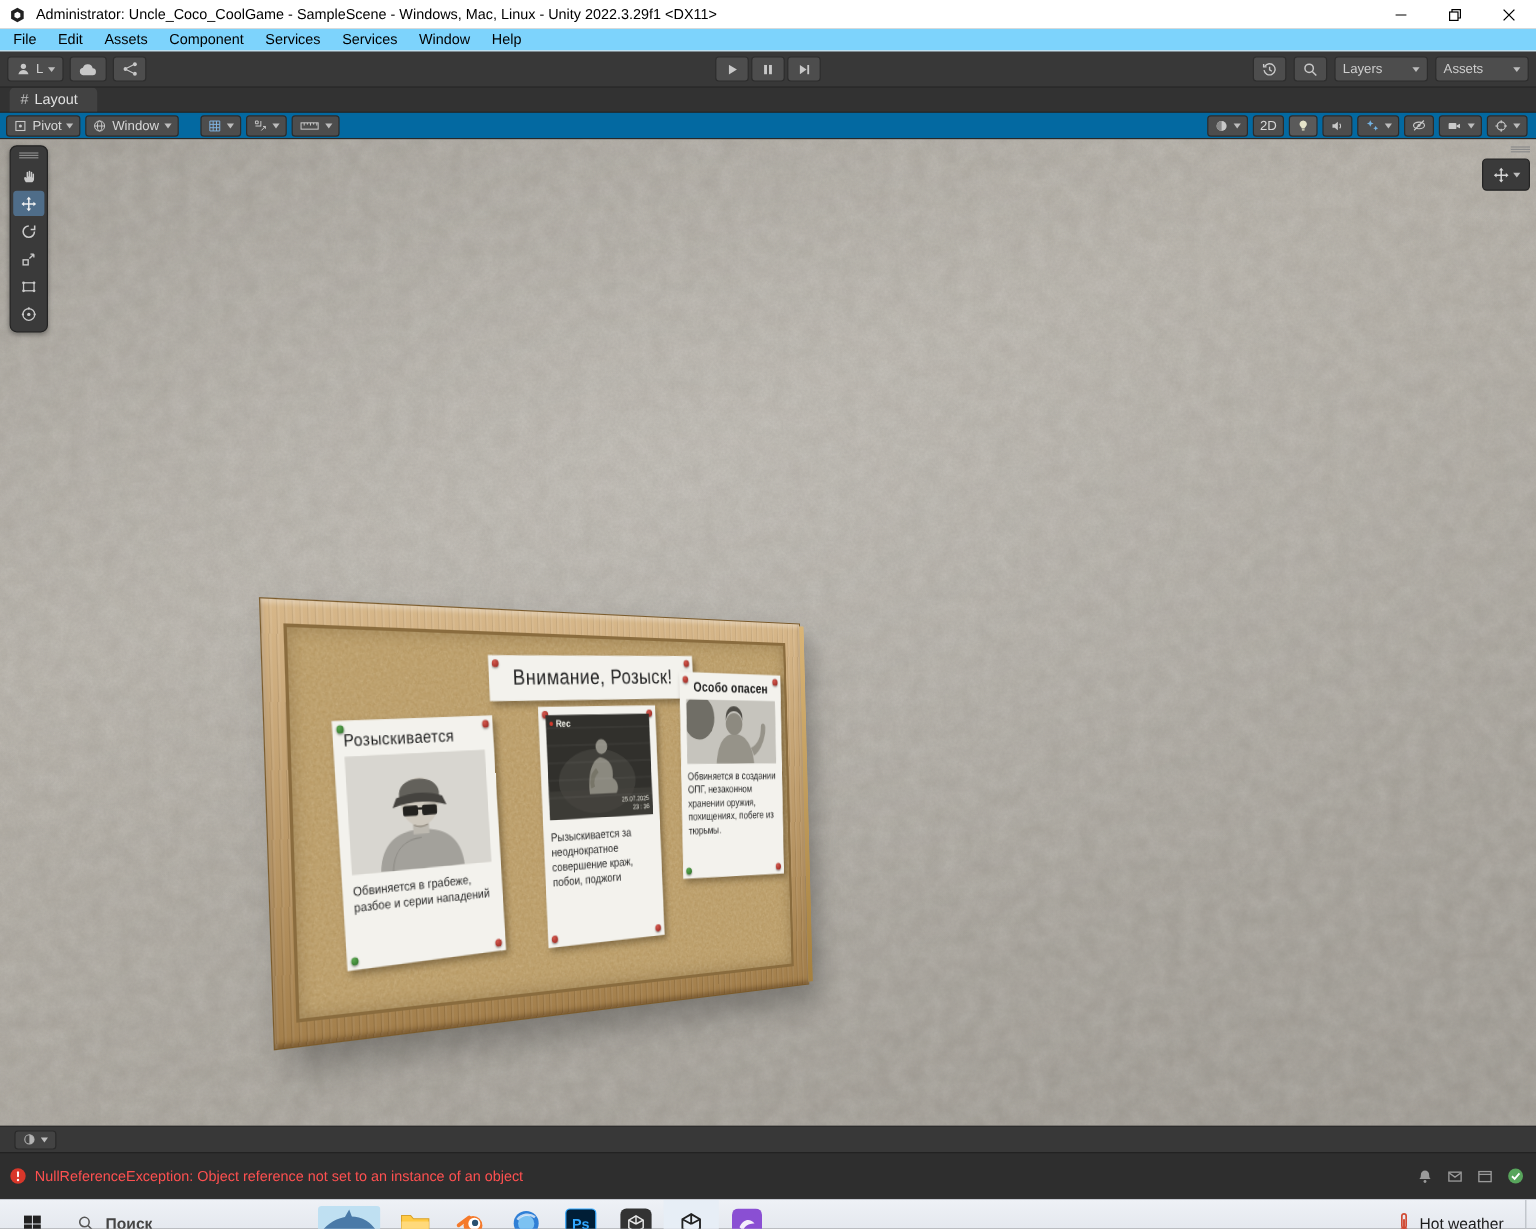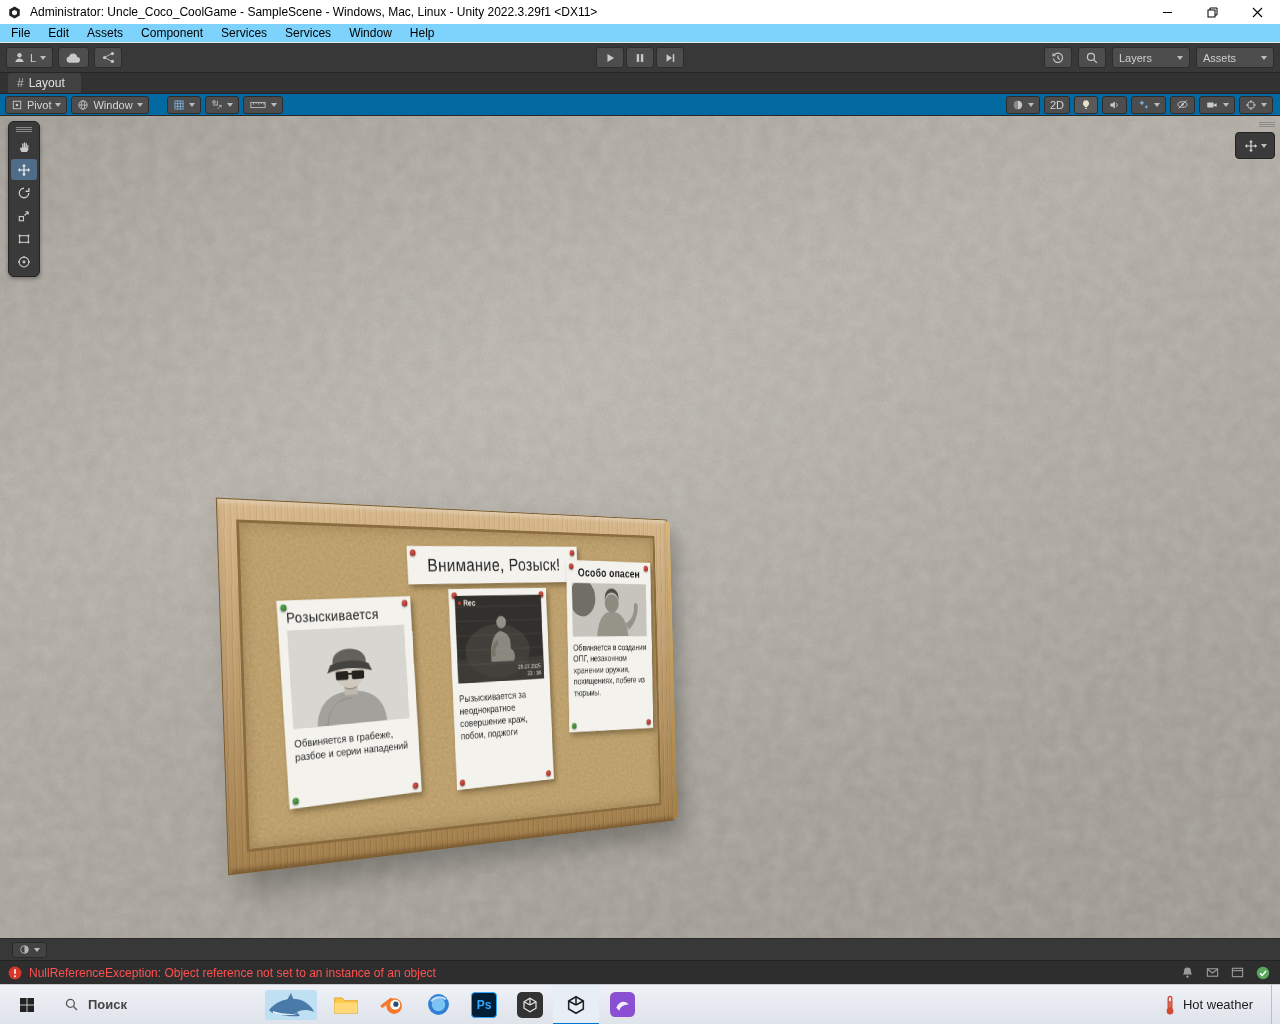--- a/index.html
+++ b/index.html
@@ -93,21 +93,21 @@
   .poster-right { left:414px; top:30px; width:132px; height:205px; transform:rotate(0.6deg); padding:7px 8px; }
   .poster-right .p-title { font-size:13.5px; font-weight:bold; letter-spacing:.3px; text-align:center; }
   .photo-right { margin-top:5px; height:64px; background:#c6c4bd; }
   .poster-right .p-body { font-size:10.5px; margin-top:7px; }
 
   
   .viewbottom { height:22px; background:#383838; border-top:1px solid #2a2a2a; display:flex; align-items:center; padding-left:12px; }
   .lens-btn { display:flex; align-items:center; gap:4px; background:#434343; border:1px solid #2a2a2a; border-radius:3px; height:16px; padding:0 6px; }
 
   
-  .console { height:24px; background:#2e2e2e; border-top:1px solid #222; display:flex; align-items:center; padding:5px 8px; position:relative; }
+  .console { height:39px; background:#2e2e2e; border-top:1px solid #222; display:flex; align-items:center; padding:5px 8px; position:relative; }
   .err-text { color:#ff5050; font-size:12px; margin-left:7px; white-space:nowrap; }
   .console-right { position:absolute; right:10px; display:flex; align-items:center; gap:12px; }
 
   
   .taskbar { height:40px; background:linear-gradient(180deg,#eef1f6,#dfe3ea); border-top:1px solid #c7cad1; display:flex; align-items:center; padding:0 4px; color:#1b1b1b; }
   .task-btn { width:46px; height:40px; display:flex; align-items:center; justify-content:center; flex:none; }
   .task-search { display:flex; align-items:center; gap:9px; padding:0 14px; font-size:13px; color:#444;font-weight:bold; }
   .task-apps { display:flex; margin-left:118px; }
   .app-wide { width:64px; }
   .active-app { background:#e7eef6; box-shadow: inset 0 -2px 0 #0078d7; }

